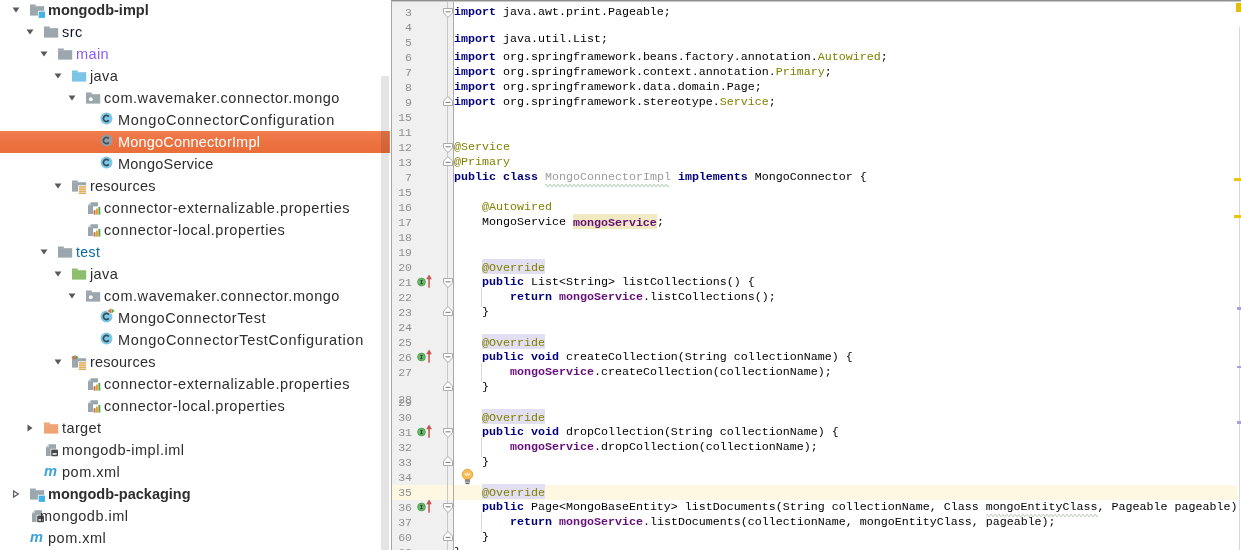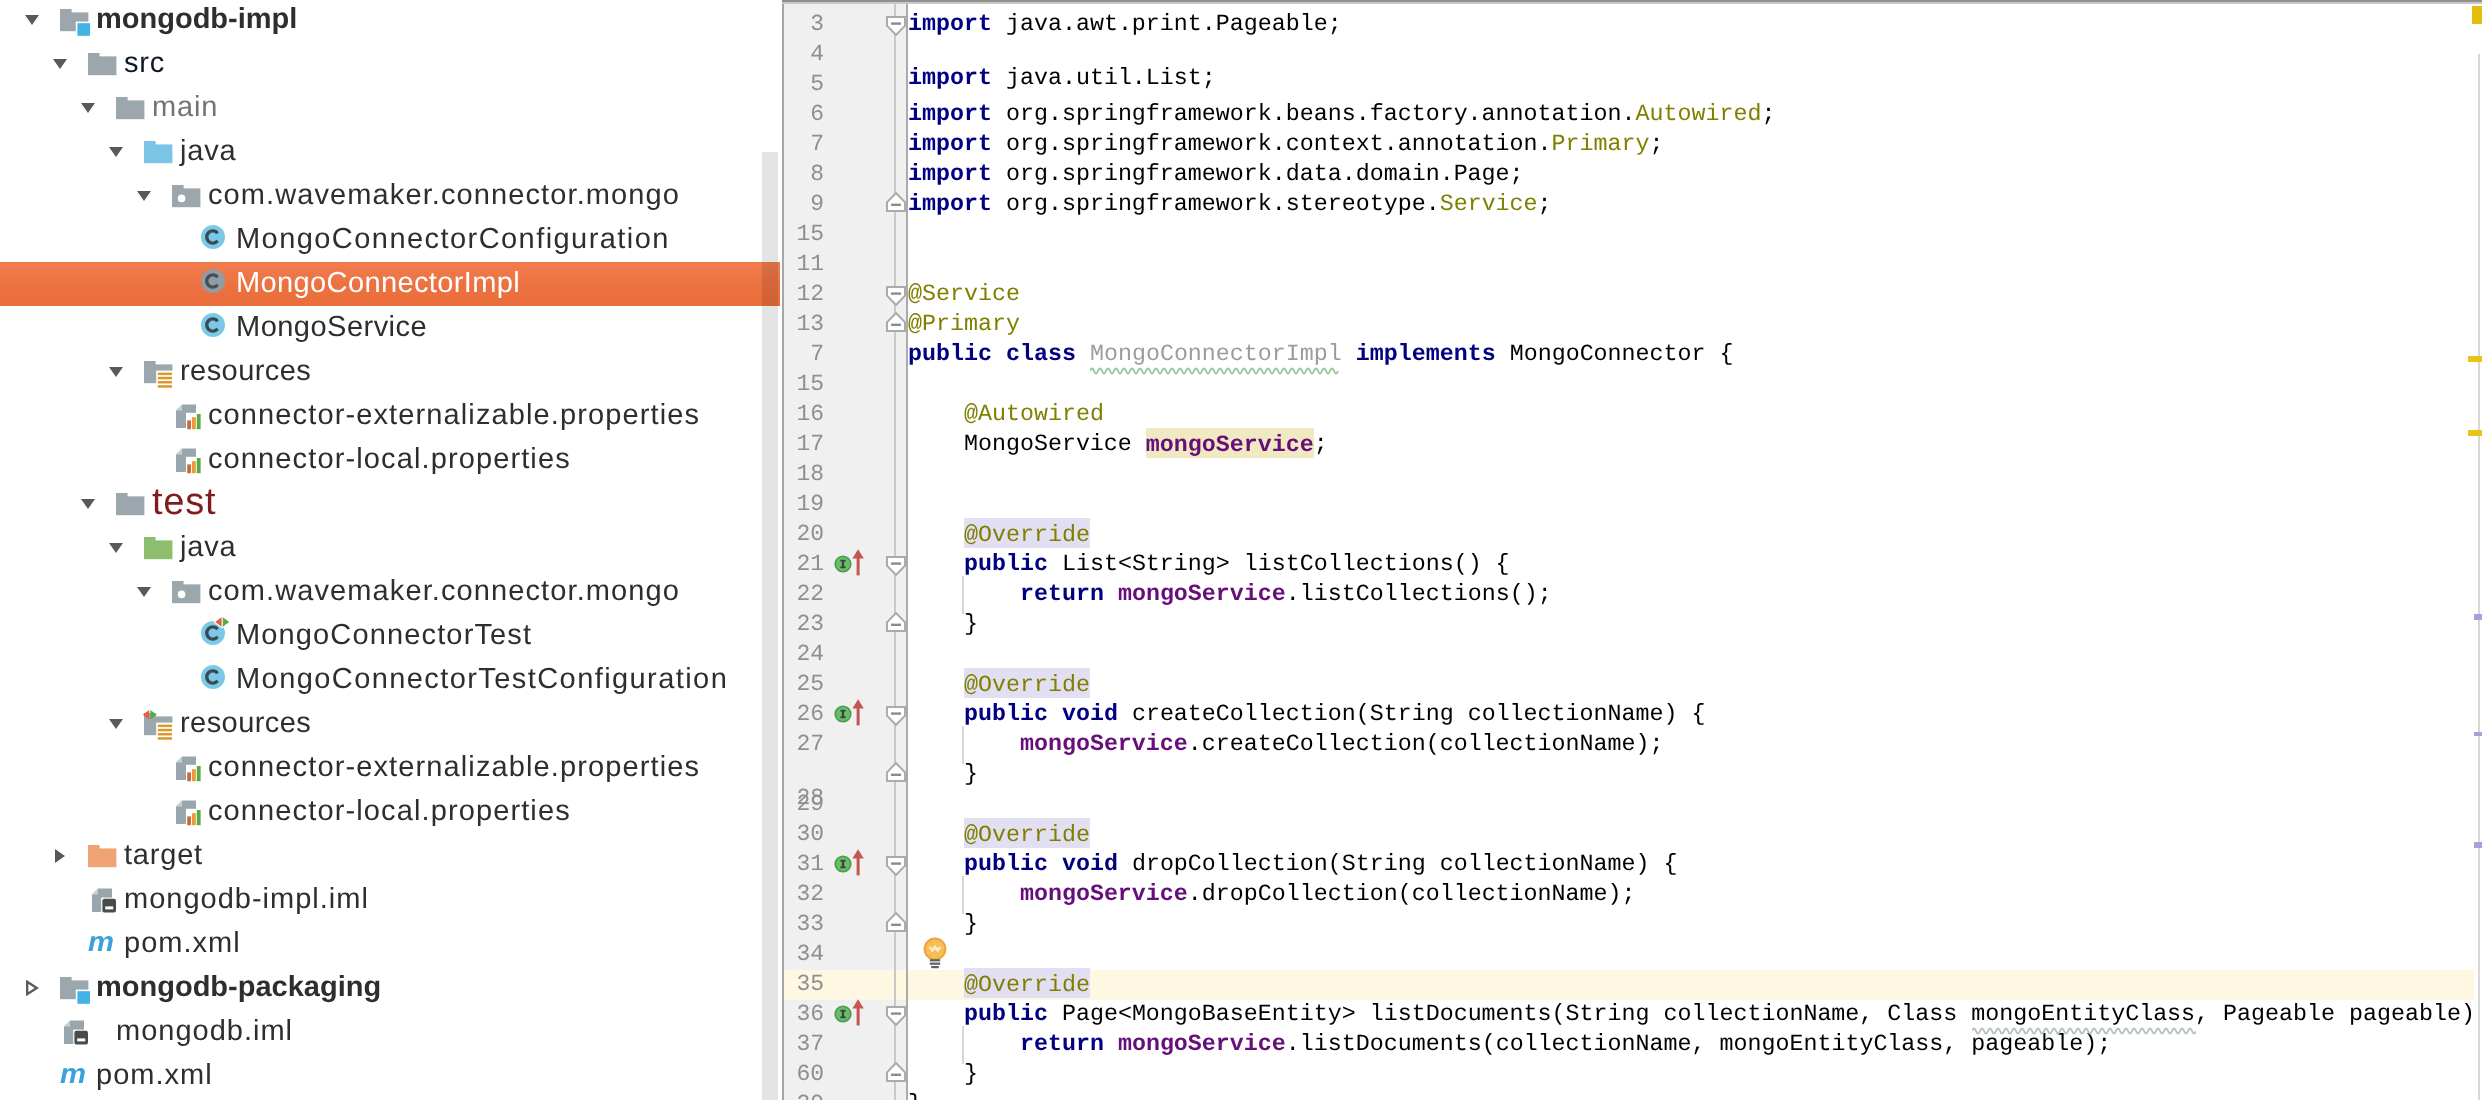--- a/index.html
+++ b/index.html
@@ -251,21 +251,21 @@
     <svg width="8" height="8" viewBox="0 0 8 8" style="display:block;">
       <polygon points="0.5,1.5 7.5,1.5 4,6.5" fill="#595959"></polygon>
     </svg>
   </div>
 <div style="position:absolute;left:57px;top:46px;width:16px;height:17px">
     <svg width="16" height="17" viewBox="0 0 16 17" style="display:block;">
       <path d="M1,4.5 L1,2.5 L6.8,2.5 L6.8,4.5 Z" fill="#9BA6AD"></path>
       <rect x="1" y="4.2" width="14.2" height="9.4" fill="#9BA6AD"></rect>
     </svg>
   </div>
-<div style="position:absolute;left:76px;top:43px;height:22px;line-height:22px;font-family:'Liberation Sans',sans-serif;font-size:14.5px;font-weight:normal;letter-spacing:0.4px;color:#737373;white-space:pre">main</div>
+<div style="position:absolute;left:76px;top:43px;height:22px;line-height:22px;font-family:'Liberation Sans',sans-serif;font-size:14.5px;font-weight:normal;letter-spacing:0.4px;color:#8b5cf6;white-space:pre">main</div>
 <div style="position:absolute;left:54px;top:72px;width:8px;height:8px">
     <svg width="8" height="8" viewBox="0 0 8 8" style="display:block;">
       <polygon points="0.5,1.5 7.5,1.5 4,6.5" fill="#595959"></polygon>
     </svg>
   </div>
 <div style="position:absolute;left:71px;top:68px;width:16px;height:17px">
     <svg width="16" height="17" viewBox="0 0 16 17" style="display:block;">
       <path d="M1,4.5 L1,2.5 L6.8,2.5 L6.8,4.5 Z" fill="#7CC4E6"></path>
       <rect x="1" y="4.2" width="14.2" height="9.4" fill="#7CC4E6"></rect>
     </svg>
@@ -349,21 +349,21 @@
     <svg width="8" height="8" viewBox="0 0 8 8" style="display:block;">
       <polygon points="0.5,1.5 7.5,1.5 4,6.5" fill="#595959"></polygon>
     </svg>
   </div>
 <div style="position:absolute;left:57px;top:244px;width:16px;height:17px">
     <svg width="16" height="17" viewBox="0 0 16 17" style="display:block;">
       <path d="M1,4.5 L1,2.5 L6.8,2.5 L6.8,4.5 Z" fill="#9BA6AD"></path>
       <rect x="1" y="4.2" width="14.2" height="9.4" fill="#9BA6AD"></rect>
     </svg>
   </div>
-<div style="position:absolute;left:76px;top:241px;height:22px;line-height:22px;font-family:'Liberation Sans',sans-serif;font-size:19px;font-weight:normal;letter-spacing:0.4px;color:#7f1d1d;white-space:pre">test</div>
+<div style="position:absolute;left:76px;top:241px;height:22px;line-height:22px;font-family:'Liberation Sans',sans-serif;font-size:14px;font-weight:normal;letter-spacing:0.4px;color:#0369a1;white-space:pre">test</div>
 <div style="position:absolute;left:54px;top:270px;width:8px;height:8px">
     <svg width="8" height="8" viewBox="0 0 8 8" style="display:block;">
       <polygon points="0.5,1.5 7.5,1.5 4,6.5" fill="#595959"></polygon>
     </svg>
   </div>
 <div style="position:absolute;left:71px;top:266px;width:16px;height:17px">
     <svg width="16" height="17" viewBox="0 0 16 17" style="display:block;">
       <path d="M1,4.5 L1,2.5 L6.8,2.5 L6.8,4.5 Z" fill="#8CBE6E"></path>
       <rect x="1" y="4.2" width="14.2" height="9.4" fill="#8CBE6E"></rect>
     </svg>
@@ -485,21 +485,21 @@
 <div style="position:absolute;left:48px;top:483px;height:22px;line-height:22px;font-family:'Liberation Sans',sans-serif;font-size:14.5px;font-weight:bold;letter-spacing:0px;color:#2E2E2E;white-space:pre">mongodb-packaging</div>
 <div style="position:absolute;left:29px;top:508px;width:16px;height:17px">
     <svg width="16" height="17" viewBox="0 0 16 17" style="display:block;">
       <polygon points="6,2.2 13,2.2 13,14 3,14 3,5.2" fill="#9AA6AE"></polygon>
       <polygon points="6,2.2 6,5.2 3,5.2" fill="#C9D0D4"></polygon>
       <rect x="7.6" y="6.8" width="8" height="8" fill="#fff"></rect>
       <rect x="8.2" y="7.4" width="6.8" height="6.8" rx="1" fill="#4A4A4A"></rect>
       <rect x="9.6" y="11.2" width="4" height="1.5" fill="#fff"></rect>
     </svg>
   </div>
-<div style="position:absolute;left:58px;top:505px;height:22px;line-height:22px;font-family:'Liberation Sans',sans-serif;font-size:14.5px;font-weight:normal;letter-spacing:0.5px;color:#2E2E2E;white-space:pre">mongodb.iml</div>
+<div style="position:absolute;left:40px;top:505px;height:22px;line-height:22px;font-family:'Liberation Sans',sans-serif;font-size:14.5px;font-weight:normal;letter-spacing:0.5px;color:#2E2E2E;white-space:pre">mongodb.iml</div>
 <div style="position:absolute;left:29px;top:528.5px;width:16px;height:17px">
     <svg width="16" height="17" viewBox="0 0 16 17" style="display:block;">
       <text x="1" y="12.5" font-family="Liberation Sans" font-style="italic" font-weight="bold" font-size="14" fill="#3AA2DA" textLength="13" lengthAdjust="spacingAndGlyphs">m</text>
     </svg>
   </div>
 <div style="position:absolute;left:48px;top:527px;height:22px;line-height:22px;font-family:'Liberation Sans',sans-serif;font-size:14.5px;font-weight:normal;letter-spacing:0.5px;color:#2E2E2E;white-space:pre">pom.xml</div>
 
 <div style="position:absolute;left:381px;top:76px;width:8px;height:474px;background:rgba(0,0,0,0.105)"></div>
 
 <div style="position:absolute;left:391px;top:0;width:1px;height:550px;background:#A6A6A6"></div>

